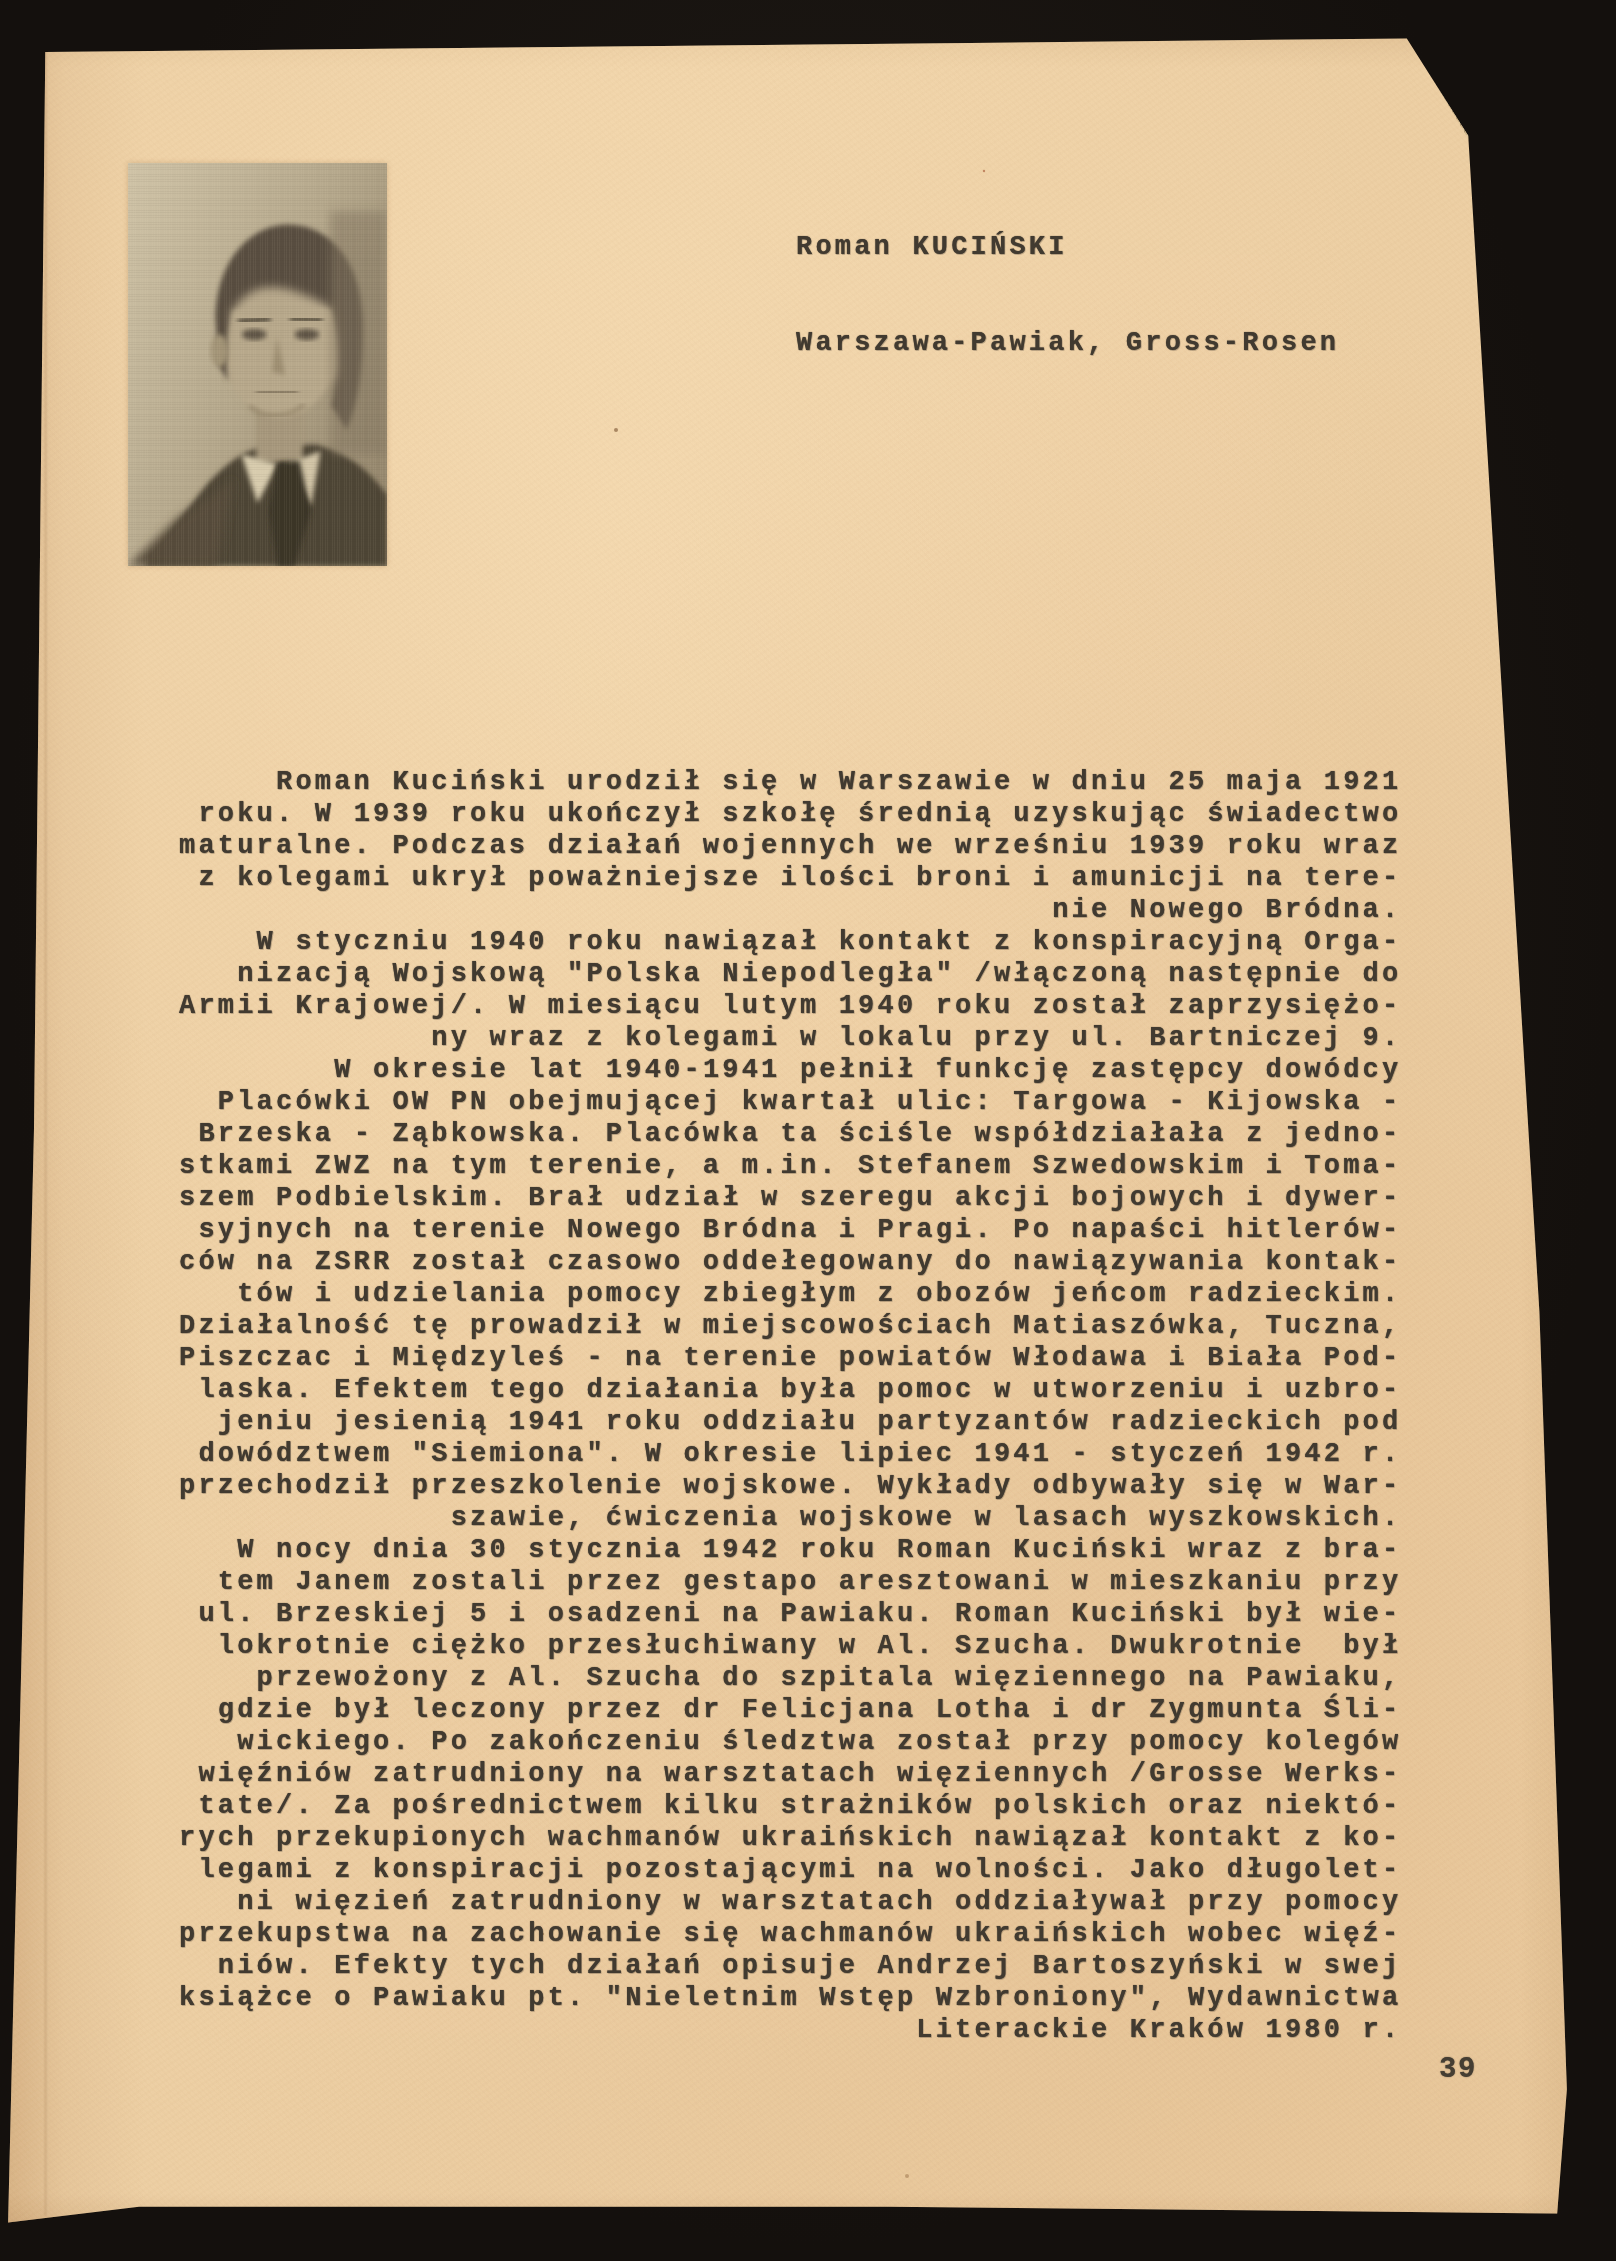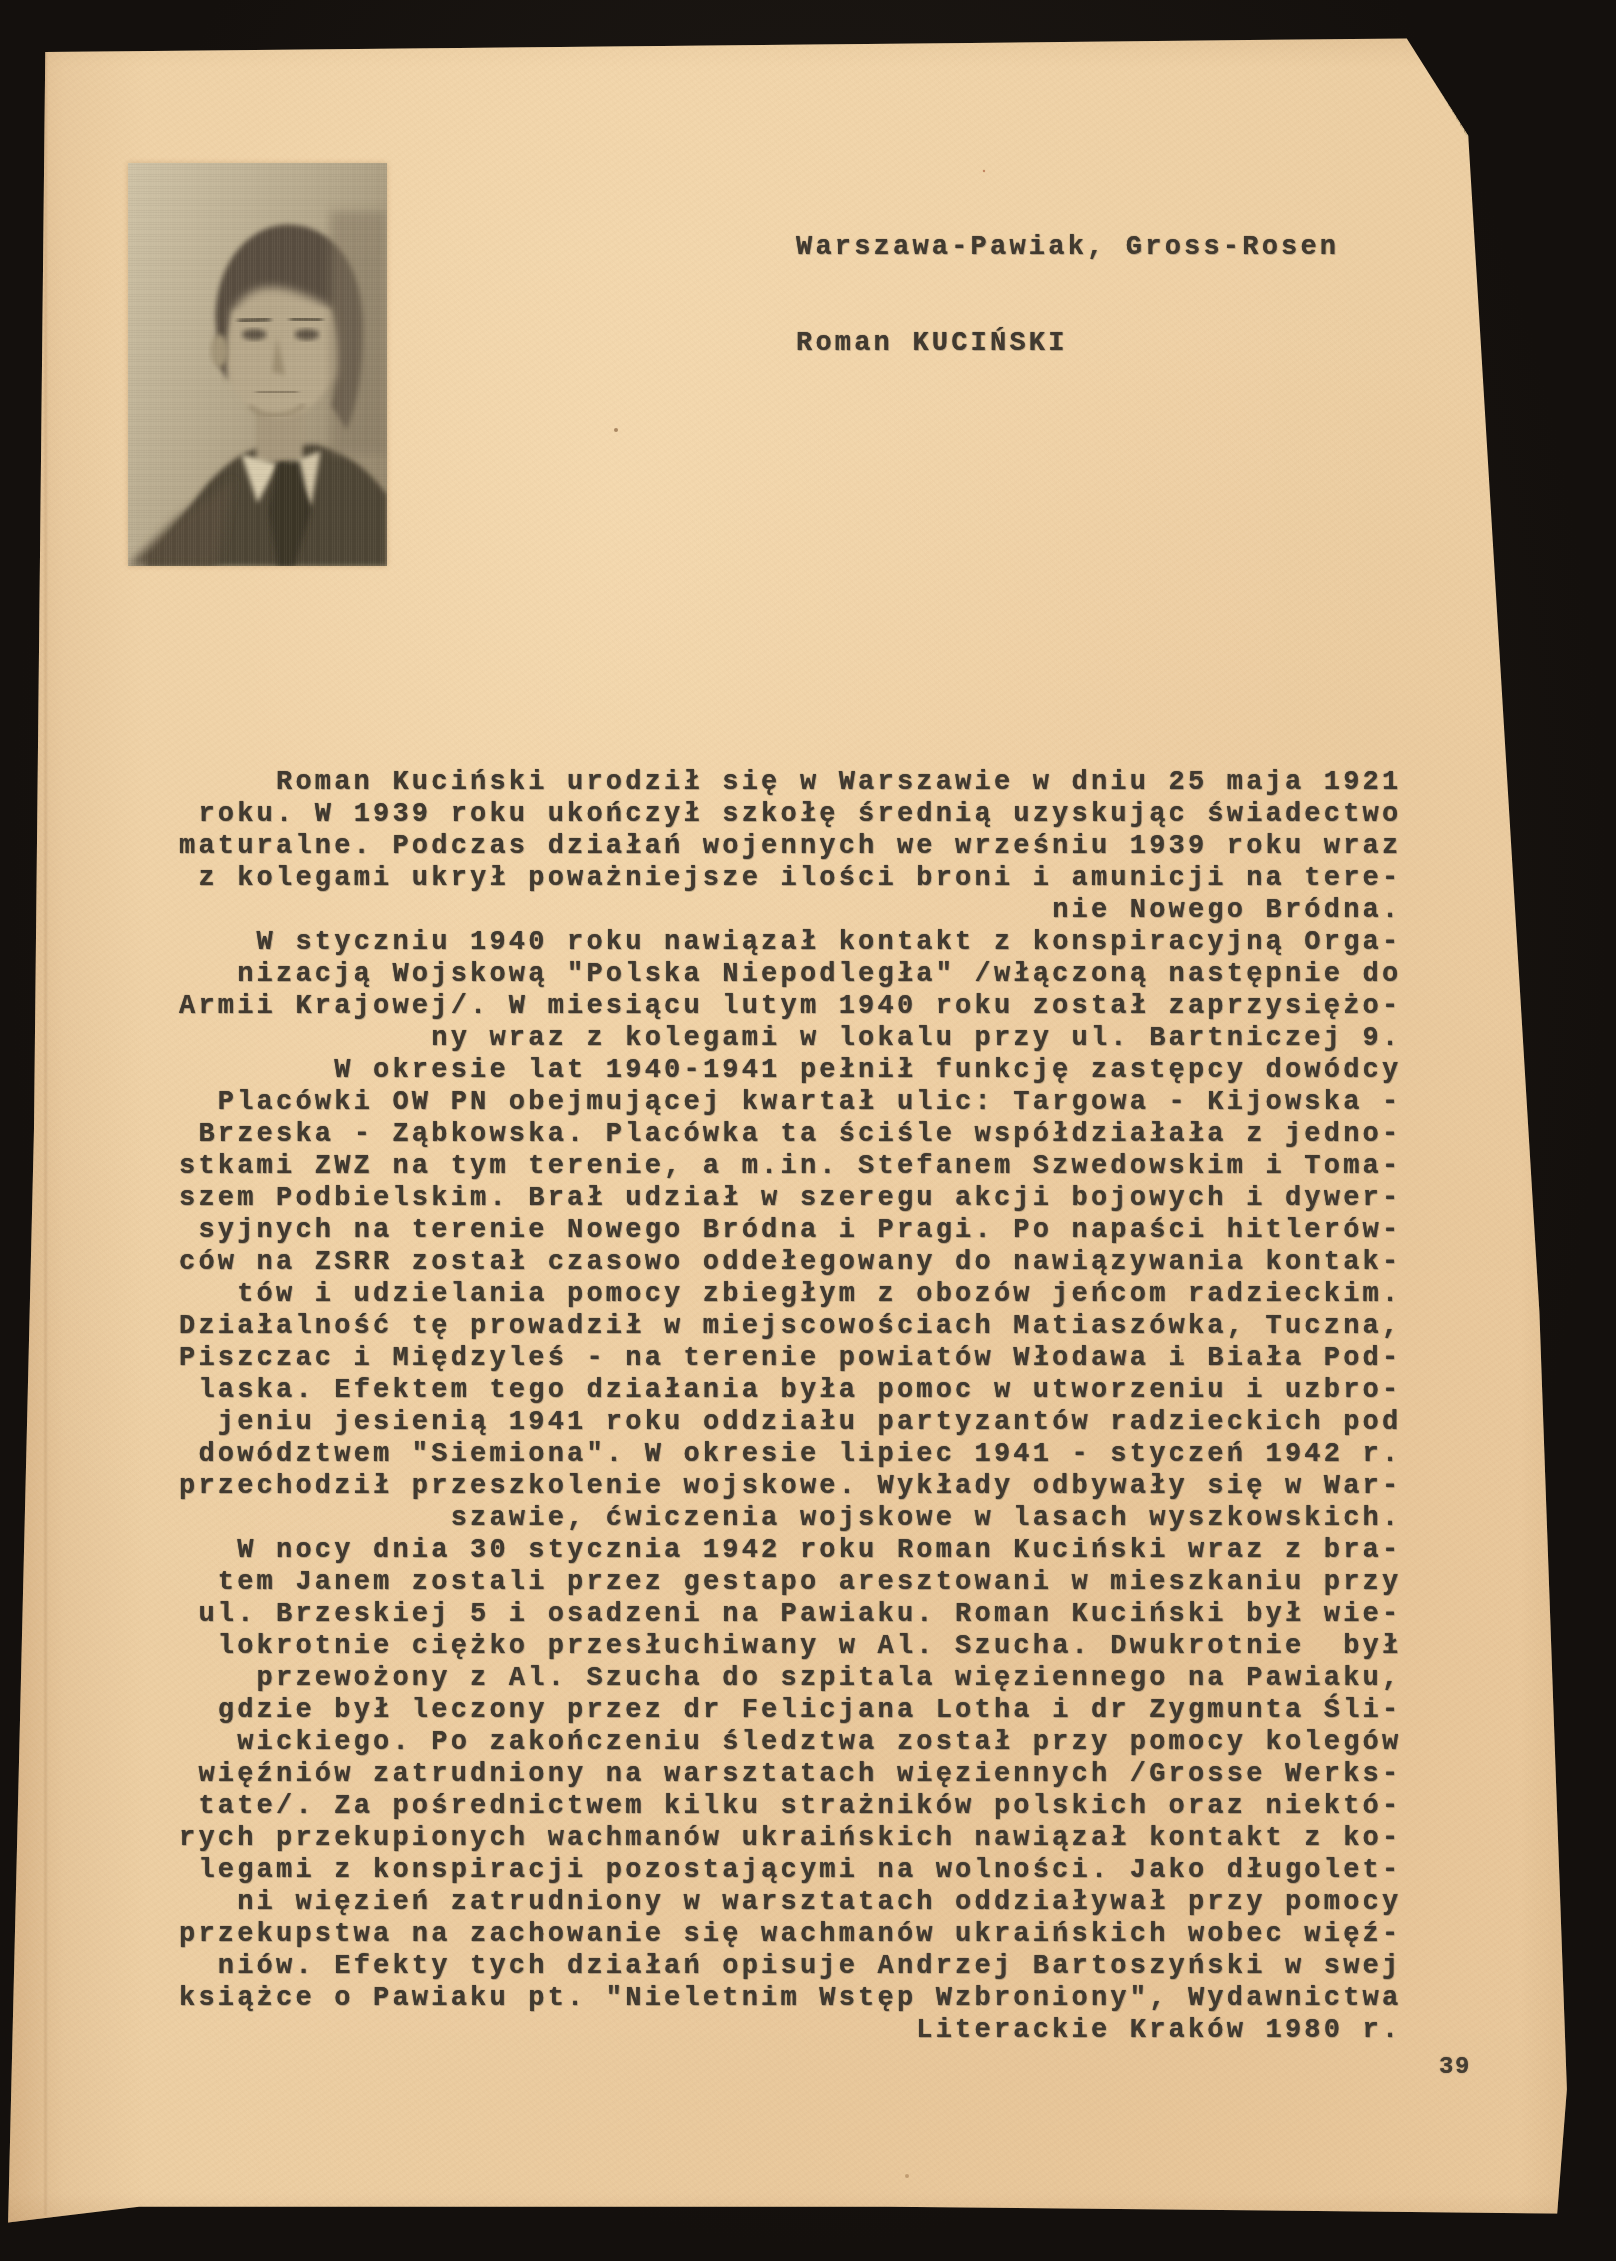--- a/index.html
+++ b/index.html
@@ -54,21 +54,21 @@
                 291px 1746px 0 0 rgba(120,80,40,.35);}
   
   .tw{
     color:#413a30;font-weight:700;font-size:27px;letter-spacing:3.2px;
     text-shadow:0 0 1.1px rgba(62,54,44,.85), 0.8px 0.8px 0 rgba(62,54,44,.22);
   }
   .header-block{position:absolute;left:796px;top:167px;line-height:32px;white-space:pre;}
   .body-block{position:absolute;left:179px;top:766px;line-height:32px;}
   .para{white-space:pre;text-align:right;}
   .page-number{
-    position:absolute;left:1439px;top:2053px;font-size:24px;font-weight:700;
+    position:absolute;left:1439px;top:2053px;font-size:29px;font-weight:700;
     color:#453e33;letter-spacing:1.6px;text-shadow:0 0 1.2px rgba(62,54,44,.9);
   }
   
   .photo{
     position:absolute;left:128px;top:163px;width:259px;height:403px;
     box-shadow:0 0 4.9px rgba(120,80,40,.25);
     overflow:hidden;
   }
   .photo svg{display:block;}
   .photo-grain{
@@ -125,22 +125,22 @@
         <ellipse cx="221" cy="212" rx="15" ry="7" fill="#5d5344" filter="url(#soft)"></ellipse>
         <path d="M184,214 L178,258 L194,262 Z" fill="#9b8c70" filter="url(#soft)"></path>
         <path d="M158,284 L210,282" stroke="#6b5d49" stroke-width="5" filter="url(#soft)"></path>
         <path d="M150,300 C166,316 200,316 218,298" stroke="#8e7f64" stroke-width="4" fill="none" filter="url(#soft)"></path>
         <rect x="250" y="60" width="70" height="300" fill="#837660" opacity=".5" filter="url(#softer)"></rect>
       </svg>
       <div class="photo-grain"></div>
     </div>
 
     <div class="header-block tw">
+      <div>Roman KUCIŃSKI</div>
       <div>Warszawa-Pawiak, Gross-Rosen</div>
-      <div>Roman KUCIŃSKI</div>
     </div>
 
     <div class="body-block tw">
       <div class="para">  Roman Kuciński urodził się w Warszawie w dniu 25 maja 1921
 roku. W 1939 roku ukończył szkołę średnią uzyskując świadectwo
 maturalne. Podczas działań wojennych we wrześniu 1939 roku wraz
 z kolegami ukrył poważniejsze ilości broni i amunicji na tere-
 nie Nowego Bródna.</div>
       <div class="para">  W styczniu 1940 roku nawiązał kontakt z konspiracyjną Orga-
 nizacją Wojskową "Polska Niepodległa" /włączoną następnie do

